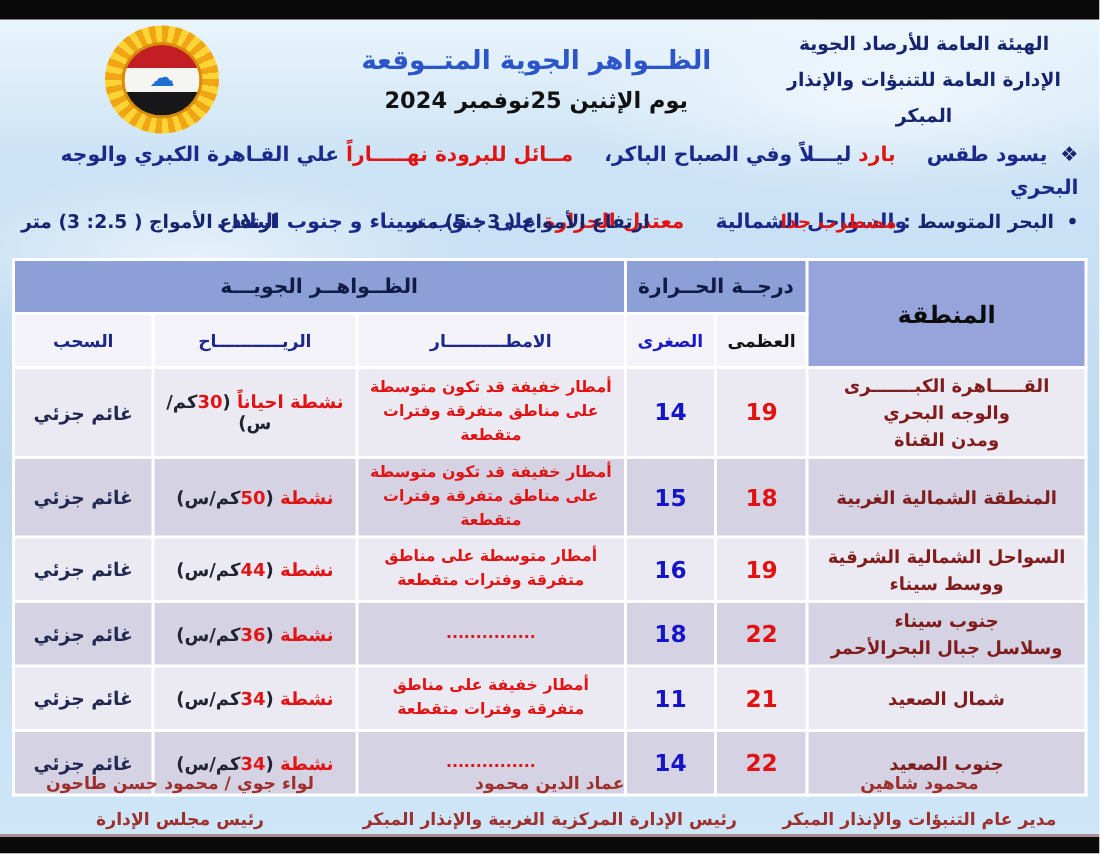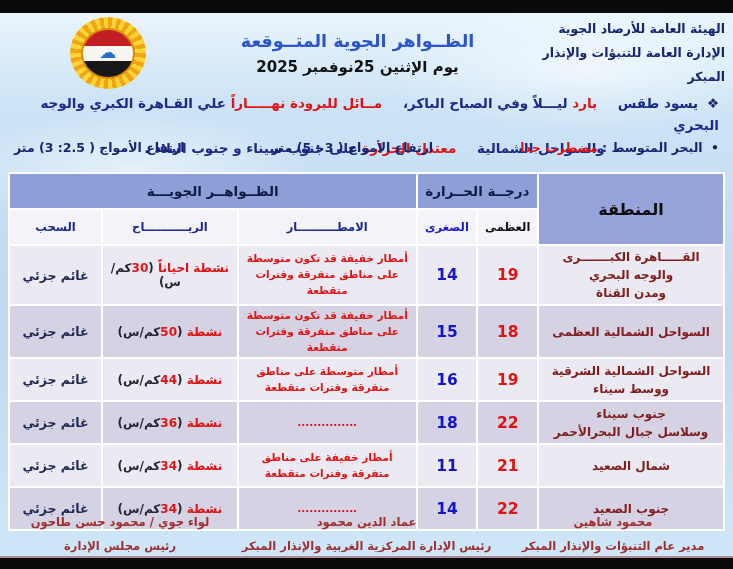--- a/index.html
+++ b/index.html
@@ -13,21 +13,21 @@
       linear-gradient(180deg, #eef7fd 0%, #cde4f6 18%, #bed9f0 55%, #cfe7f8 100%);
   }
   .bar { position:absolute; left:0; width:733px; background:#0a0a0a; }
   .bar.top { top:0; height:13px; }
   .bar.bottom { bottom:0; height:11px; }
   .redline { position:absolute; left:0; bottom:11px; width:733px; height:2px; background:rgba(139,26,26,.45); }
 
   
   .hdr { position:absolute; top:16px; right:8px; left:8px; height:74px;
          display:grid; grid-template-columns:218px 1fr 200px; align-items:center; }
-  .org { text-align:right; color:#17246e; font-weight:bold; font-size:12.5px; line-height:1.9; }
+  .org { text-align:center; color:#17246e; font-weight:bold; font-size:12.5px; line-height:1.9; }
   .title-block { text-align:center; }
   .title-main { color:#2b55c8; font-weight:bold; font-size:17.5px; }
   .title-date { color:#111; font-weight:bold; font-size:15px; margin-top:7px; }
   .logo-wrap { display:flex; justify-content:center; }
   .logo-sun { width:76px; height:72px; border-radius:50%;
       background:repeating-conic-gradient(#f0a515 0deg 7.5deg, #fcd435 7.5deg 15deg);
       display:flex; align-items:center; justify-content:center; }
   .logo-core { width:54px; height:51px; border-radius:50%; border:2px solid #d98c0a;
       background:linear-gradient(180deg, #c41e25 0 33%, #f5f5f2 33% 67%, #17171a 67% 100%);
       display:flex; align-items:center; justify-content:center; }
@@ -77,21 +77,21 @@
 <div id="page">
   <div class="bar top"></div>
 
   <div class="hdr">
     <div class="org">
       <div>الهيئة العامة للأرصاد الجوية</div>
       <div>الإدارة العامة للتنبؤات والإنذار المبكر</div>
     </div>
     <div class="title-block">
       <div class="title-main">الظــواهر الجوية المتــوقعة</div>
-      <div class="title-date">يوم الإثنين 25نوفمبر  2025</div>
+      <div class="title-date">يوم الإثنين 25نوفمبر  2024</div>
     </div>
     <div class="logo-wrap">
       <div class="logo-sun">
         <div class="logo-core">
           <span class="logo-cloud">☁</span>
         </div>
       </div>
     </div>
   </div>
 
@@ -145,21 +145,21 @@
       <td class="tmax">19</td>
       <td class="tmin">14</td>
       <td class="rain">أمطار خفيفة قد تكون متوسطة على مناطق متفرقة وفترات متقطعة</td>
       <td class="wind">
         <span class="t-red">نشطة احياناً </span><span class="dk">(</span><span class="t-red">30</span><span class="dk">كم/س)</span>
       </td>
       <td class="clouds">غائم جزئي</td>
     </tr>
 
     <tr>
-      <td class="region">السواحل الشمالية العظمى</td>
+      <td class="region">المنطقة الشمالية الغربية</td>
       <td class="tmax">18</td>
       <td class="tmin">15</td>
       <td class="rain">أمطار خفيفة قد تكون متوسطة على مناطق متفرقة وفترات متقطعة</td>
       <td class="wind">
         <span class="t-red">نشطة </span><span class="dk">(</span><span class="t-red">50</span><span class="dk">كم/س)</span>
       </td>
       <td class="clouds">غائم جزئي</td>
     </tr>
 
     <tr>

